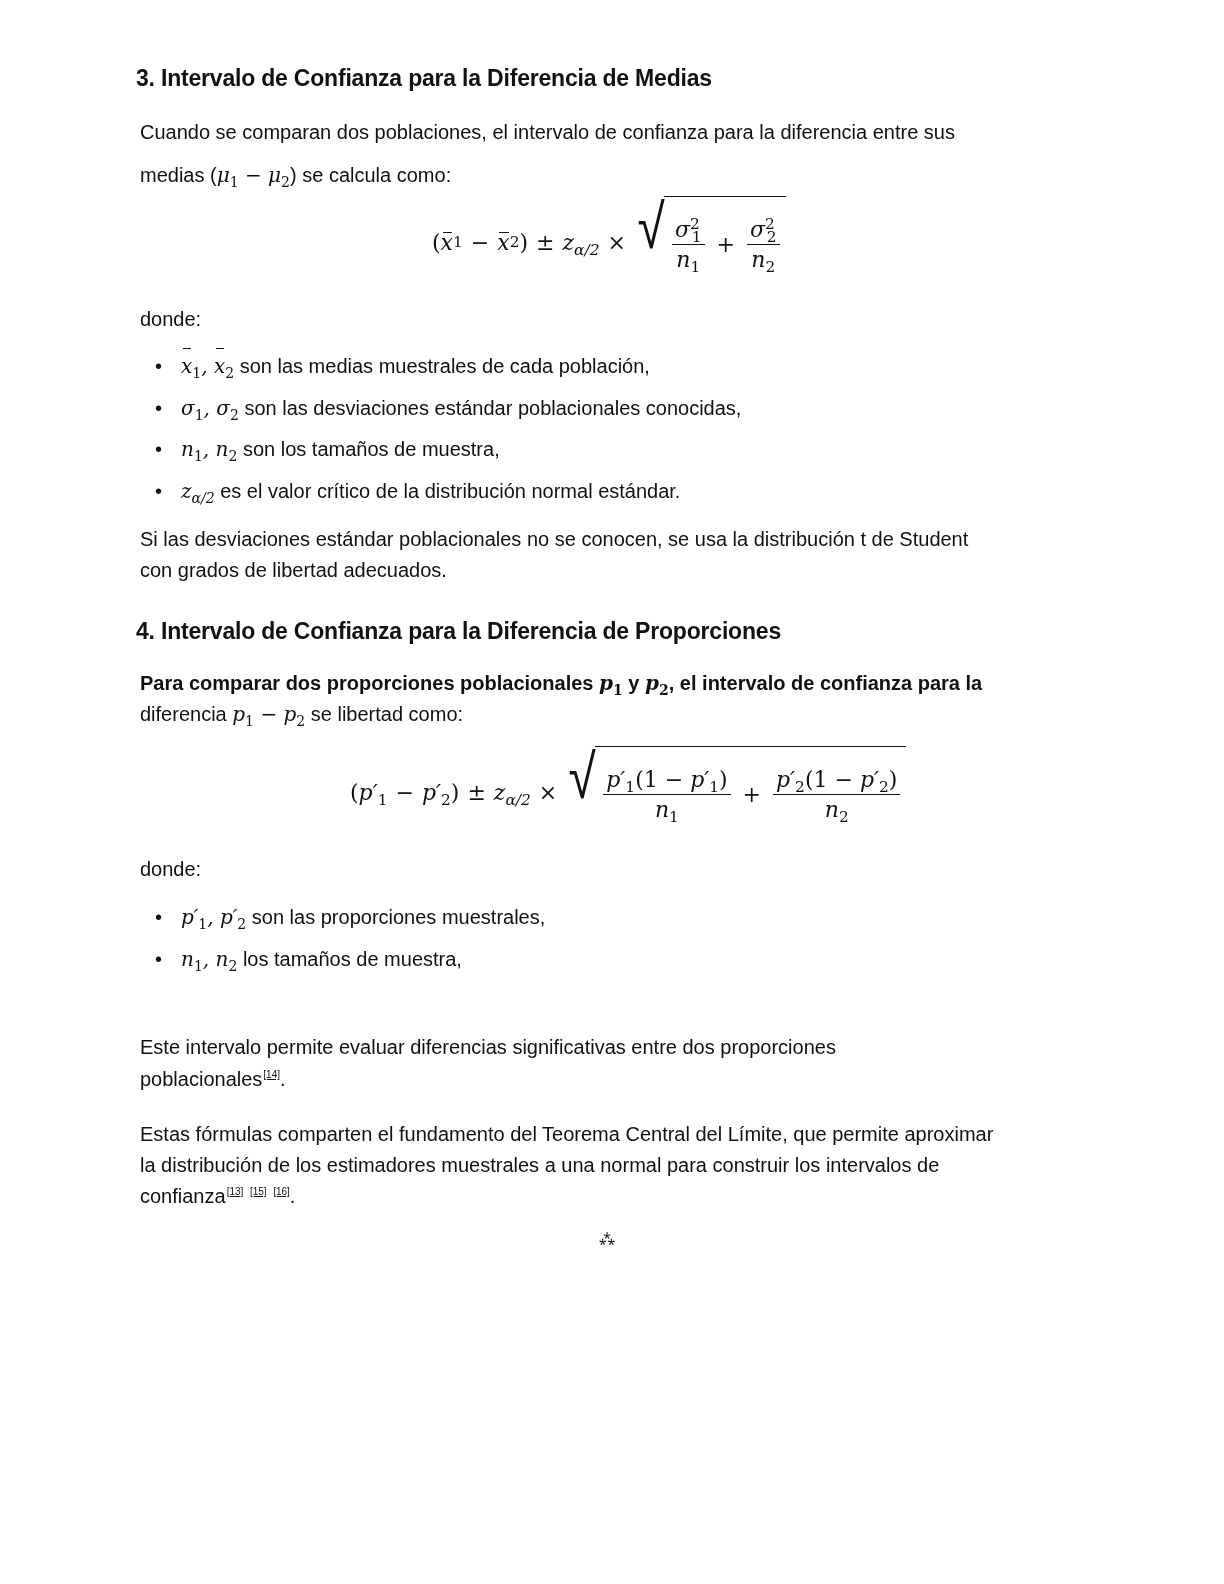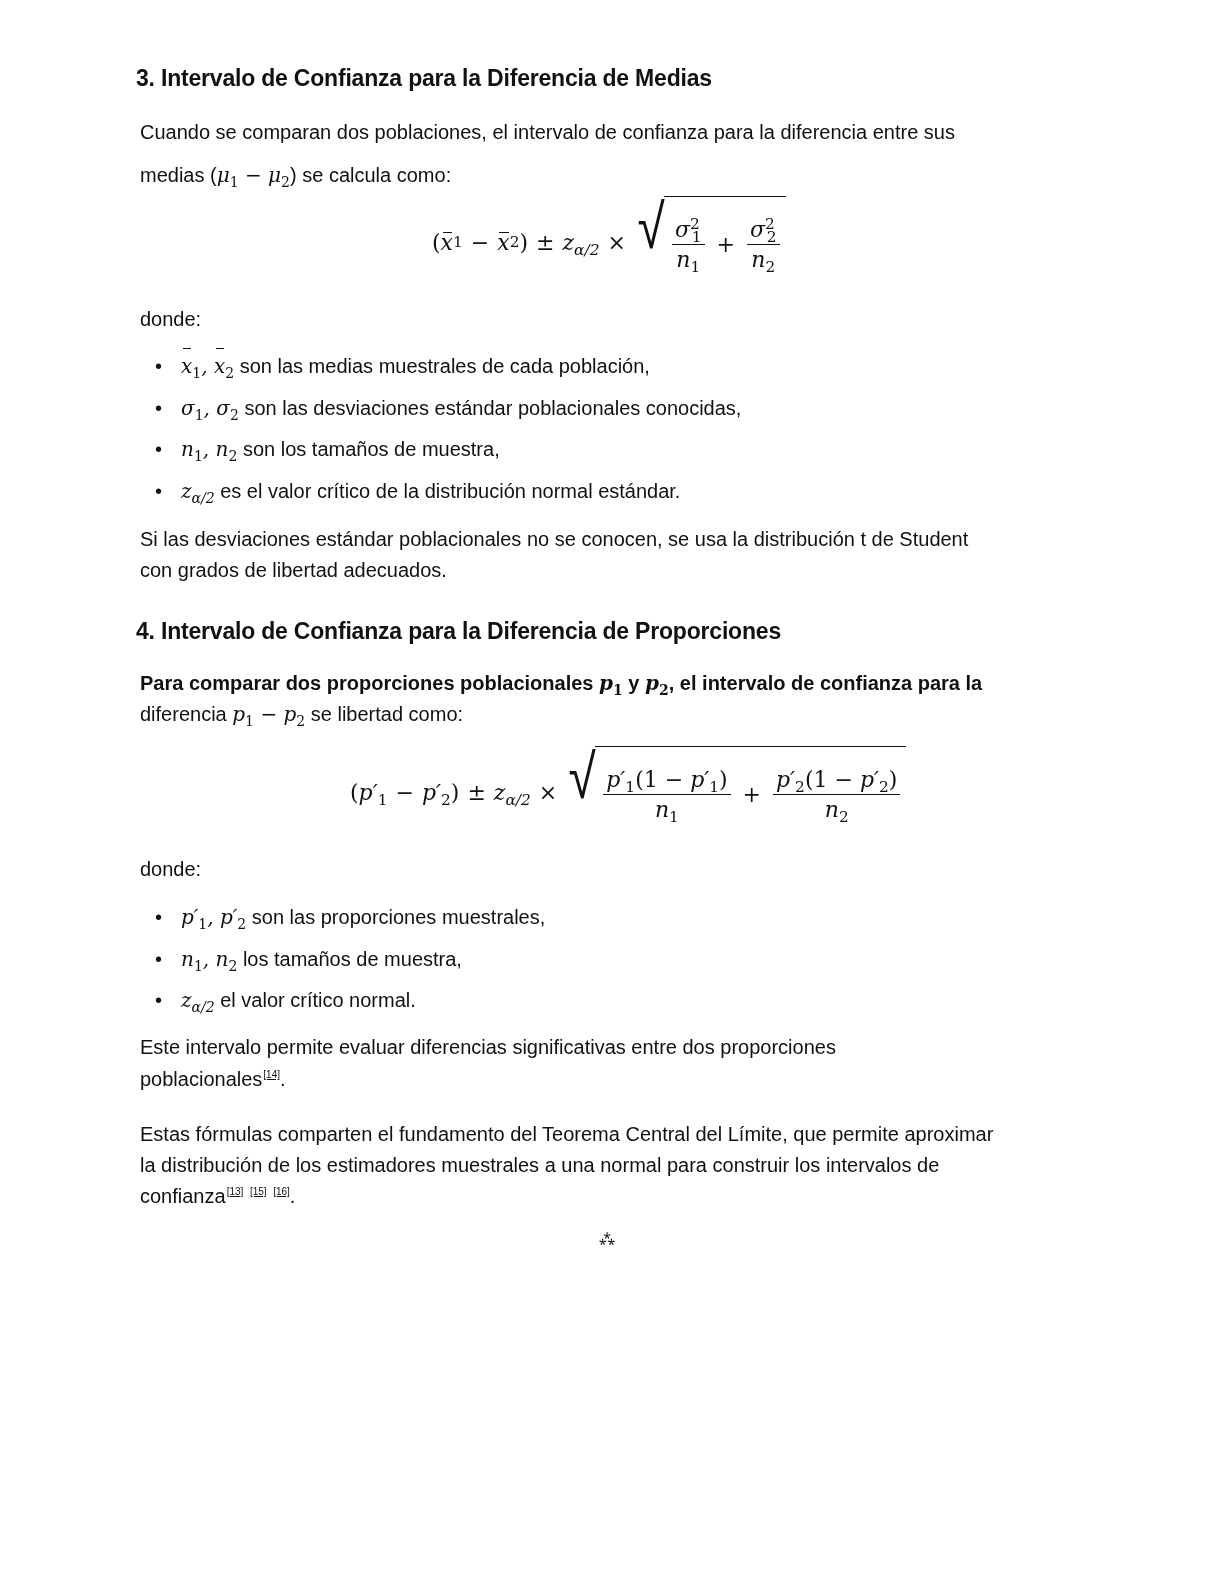--- a/index.html
+++ b/index.html
@@ -121,21 +121,20 @@
           </span>
       </span>
     </span>
   </div>
 
   <p style="top:850px;">donde:</p>
 
   <ul style="top:897px;">
     <li><span class="m">p′<sub class="mr">1</sub>, p′<sub class="mr">2</sub></span> <span>son las proporciones muestrales,</span></li>
     <li><span class="m">n<sub class="mr">1</sub>, n<sub class="mr">2</sub></span> <span>los tamaños de muestra,</span></li>
-    <li><span class="m">z<sub>α/2</sub></span> <span>el valor crítico normal.</span></li>
   </ul>
 
   <p style="top:1028px;">Este intervalo permite evaluar diferencias significativas entre dos proporciones</p>
   <p style="top:1060px;">
     <span>poblacionales</span><a class="cite">[14]</a>.
   </p>
 
   <p style="top:1115px;">Estas fórmulas comparten el fundamento del Teorema Central del Límite, que permite aproximar</p>
   <p style="top:1146px;">la distribución de los estimadores muestrales a una normal para construir los intervalos de</p>
   <p style="top:1177px;">

